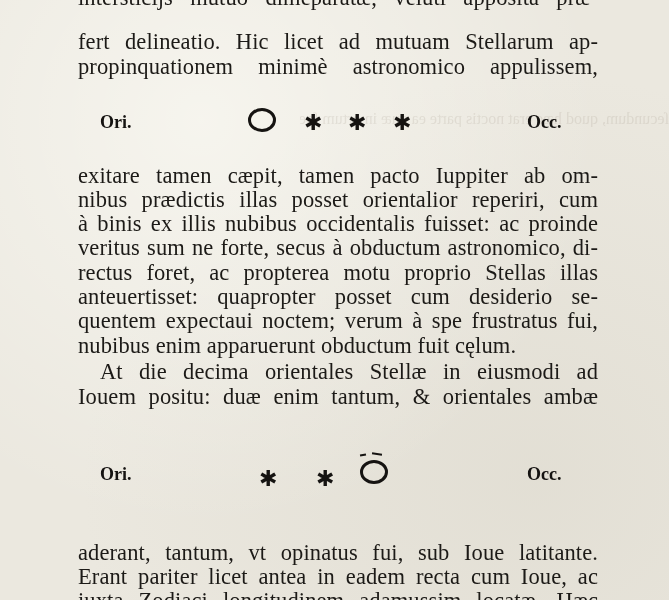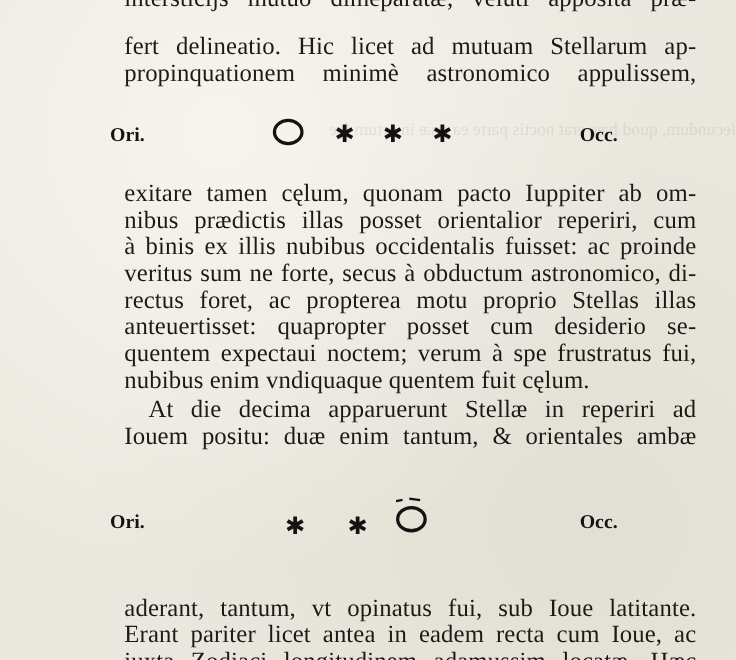--- a/index.html
+++ b/index.html
@@ -21,21 +21,21 @@
     position: absolute; left: 300px; top: 110px; width: 369px;
     font-family: "Liberation Serif", serif; font-size: 16px; line-height: 17px;
     color: rgba(120,110,95,0.13); white-space: nowrap; overflow: hidden;
     transform: scaleX(-1);
   }
   .line {
     position: absolute; left: 78px; width: 520px;
     font-family: "Liberation Serif", serif;
     font-size: 22.5px; letter-spacing: 0.1px;
     white-space: nowrap; line-height: 24px;
-    text-align: justify; text-align-last: justify; margin-left: 35px;
+    text-align: justify; text-align-last: justify;
   }
   .line.cut { top: -14px; }
   .line.indent { left: 100px; width: 498px; }
   .diagram { position: absolute; left: 0; width: 669px; height: 40px; }
   .lbl {
     position: absolute; font-family: "Liberation Serif", serif;
     font-size: 18px; font-weight: bold; top: 8px; color: #151311;
   }
   .jup {
     position: absolute; width: 22px; height: 18px; border: 3.5px solid #151311;
@@ -62,29 +62,29 @@
 <div class="diagram" style="top:104px">
   <span class="lbl" style="left:100px">Ori.</span>
   <span class="jup" style="left:248px; top:4px"></span>
   <span class="star" style="left:304px; top:8px">✱</span>
   <span class="star" style="left:348px; top:8px">✱</span>
   <span class="star" style="left:393px; top:8px">✱</span>
   <span class="lbl" style="left:527px">Occ.</span>
 </div>
 
 <div>
-  <div class="line" style="top:164px">exitare tamen cęlum, quonam pacto Iuppiter ab om-</div>
+  <div class="line" style="top:164px">exitare tamen cæpit, tamen pacto Iuppiter ab om-</div>
   <div class="line" style="top:188px">nibus prædictis illas posset orientalior reperiri, cum</div>
   <div class="line" style="top:212px">à binis ex illis nubibus occidentalis fuisset: ac proinde</div>
   <div class="line" style="top:236px">veritus sum ne forte, secus à obductum astronomico, di-</div>
   <div class="line" style="top:261px">rectus foret, ac propterea motu proprio Stellas illas</div>
   <div class="line" style="top:285px">anteuertisset: quapropter posset cum desiderio se-</div>
   <div class="line" style="top:309px">quentem expectaui noctem; verum à spe frustratus fui,</div>
-  <div class="line" style="top:334px; width:494px; text-align-last:left">nubibus enim vndiquaque quentem fuit cęlum.</div>
-  <div class="line indent" style="top:360px">At die decima apparuerunt Stellæ in reperiri ad</div>
+  <div class="line" style="top:334px; width:494px; text-align-last:left">nubibus enim apparuerunt obductum fuit cęlum.</div>
+  <div class="line indent" style="top:360px">At die decima orientales Stellæ in eiusmodi ad</div>
   <div class="line" style="top:385px">Iouem positu: duæ enim tantum, &amp; orientales ambæ</div>
 </div>
 
 <div class="diagram" style="top:456px">
   <span class="lbl" style="left:100px">Ori.</span>
   <span class="star" style="left:259px; top:12px">✱</span>
   <span class="star" style="left:316px; top:12px">✱</span>
   <span class="dash" style="left:360px; top:-2px; width:6px; transform:rotate(-10deg)"></span>
   <span class="dash" style="left:372px; top:-3px; width:10px; transform:rotate(8deg)"></span>
   <span class="jup" style="left:360px; top:4px"></span>

